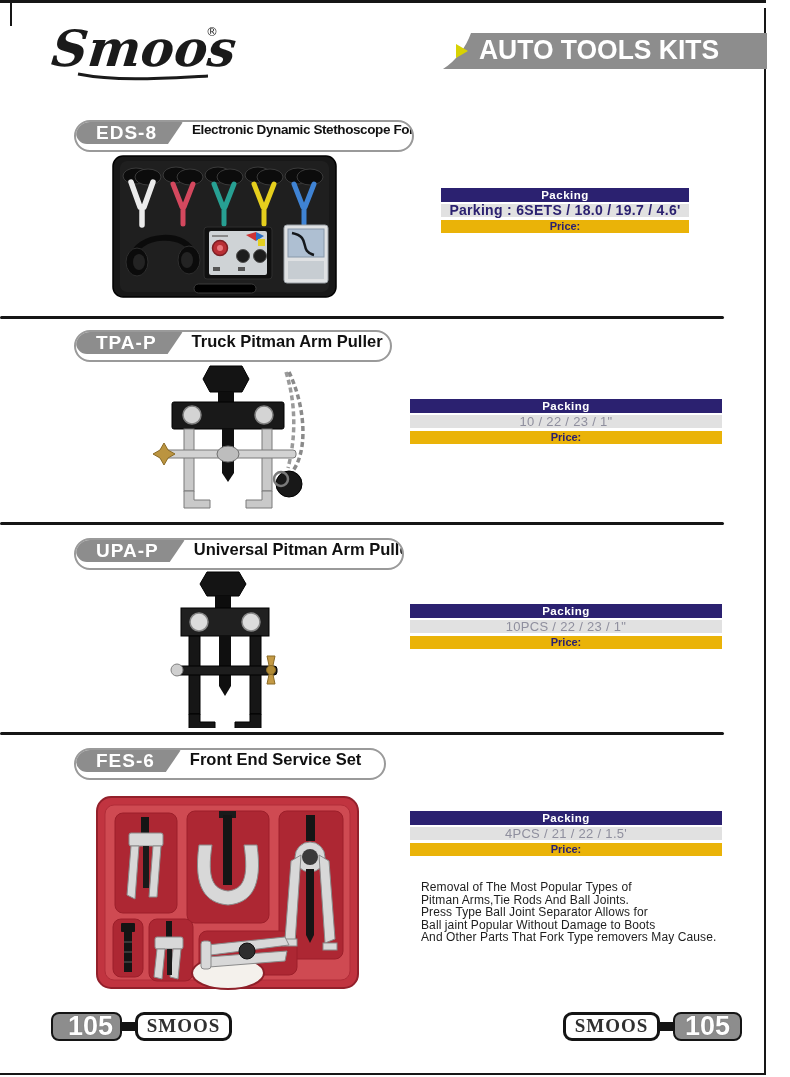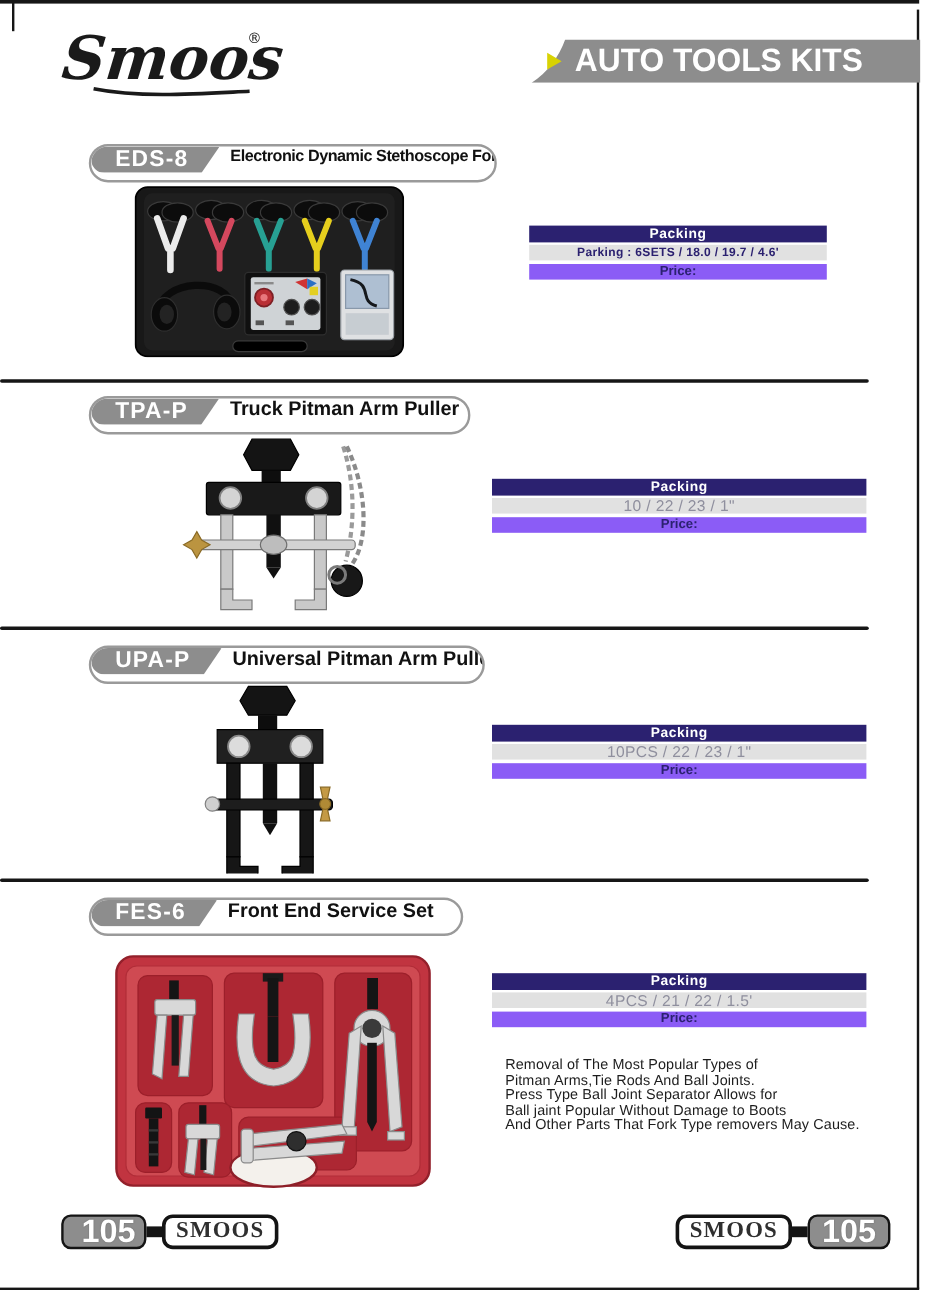--- a/index.html
+++ b/index.html
@@ -56,25 +56,25 @@
   .pack { position:absolute; }
   .pack-h {
     background:#2b2170; color:#fff; font-weight:bold; font-size:11.5px;
     height:14px; line-height:14px; text-align:center; letter-spacing:0.5px;
   }
   .pack-v {
     background:#e1e1e1; font-size:13px; height:13px; line-height:13px;
     text-align:center; margin-top:2px; letter-spacing:0.3px;
   }
   .pack-p {
-    background:#8b5cf6; color:#2b2170; font-weight:bold; font-size:11px;
+    background:#eab308; color:#2b2170; font-weight:bold; font-size:11px;
     height:13px; line-height:13px; text-align:center; margin-top:3px;
   }
   .pack-eds8 { left:441px; top:188px; width:248px; }
-  .pack-eds8 .pack-v { color:#2b2170; font-weight:bold; font-size:10px; }
+  .pack-eds8 .pack-v { color:#2b2170; font-weight:bold; font-size:14px; }
   .pack-tpap { left:410px; top:399px; width:312px; }
   .pack-upap { left:410px; top:604px; width:312px; }
   .pack-fes6 { left:410px; top:811px; width:312px; }
   .pack-tpap .pack-v, .pack-upap .pack-v, .pack-fes6 .pack-v { color:#8f8f9e; }
 
   
   .desc { position:absolute; left:421px; top:881px; width:365px; color:#1d1d1d; }
   .desc div { font-size:12px; line-height:12.6px; letter-spacing:0.1px; }
 
   

